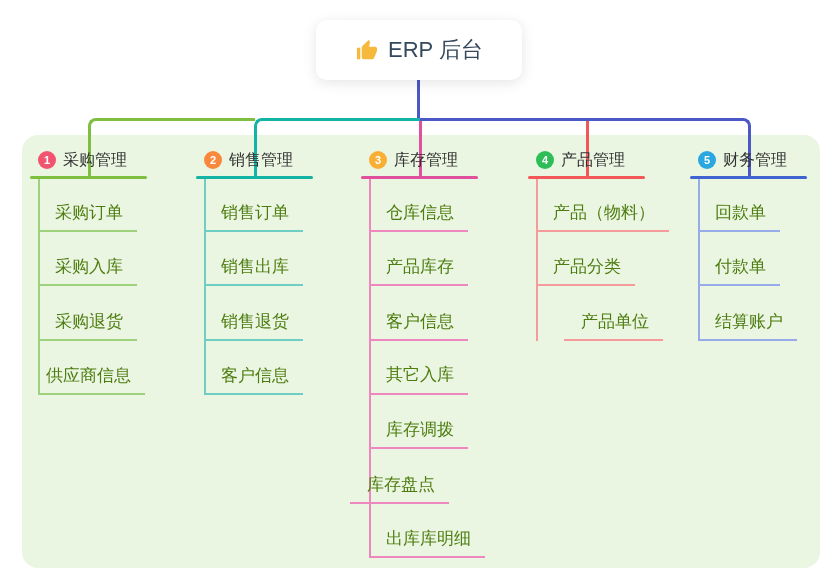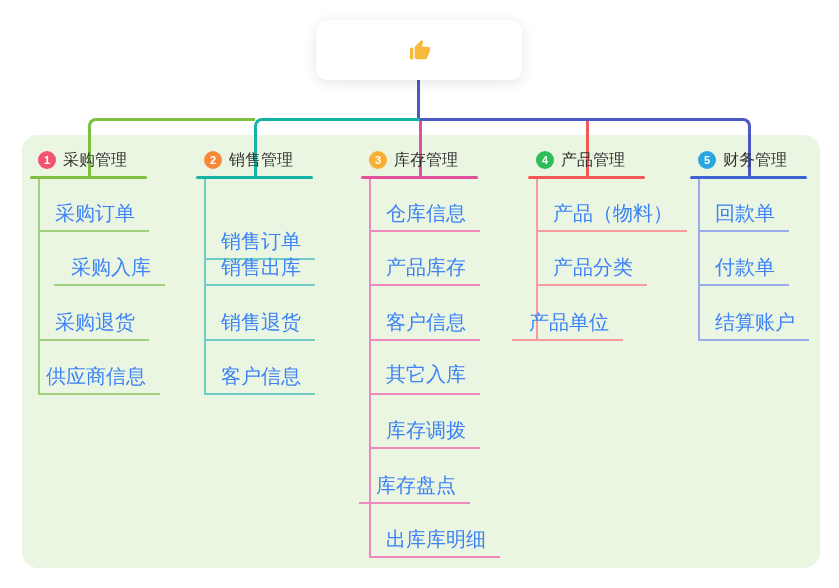--- a/index.html
+++ b/index.html
@@ -26,21 +26,21 @@
     position:absolute;display:flex;align-items:center;gap:7px;height:22px;
     font-size:16px;color:#333333;white-space:nowrap;
   }
   .badge{
     width:18px;height:18px;border-radius:50%;color:#ffffff;
     font-size:11px;font-weight:bold;display:flex;align-items:center;
     justify-content:center;flex:0 0 auto;
   }
   .trunk{position:absolute;width:2px;}
   .child-node{
-    position:absolute;white-space:nowrap;font-size:20px;color:#3b82f6;
+    position:absolute;white-space:nowrap;font-size:17px;color:#4d7c0f;
     line-height:20px;padding:0 14px 7px 17px;border-bottom:2px solid;
   }
 </style>
 </head>
 <body>
 
 <div id="stage">
   <div id="panel" style="background: rgb(234, 246, 226);"></div>
 
   <div id="connectors">
@@ -49,65 +49,66 @@
       <div class="elbow" style="left: 254px; top: 118px; width: 166px; height: 59px; border-top: 3px solid rgb(19, 179, 165); border-left: 3px solid rgb(19, 179, 165); border-top-left-radius: 8px;"></div>
       <div class="elbow" style="left: 420px; top: 118px; width: 331px; height: 59px; border-top: 3px solid rgb(75, 88, 197); border-right: 3px solid rgb(75, 88, 197); border-top-right-radius: 8px;"></div>
       <div class="line" style="left: 419px; top: 121px; width: 3px; height: 56px; background: rgb(224, 81, 157);"></div>
       <div class="line" style="left: 586px; top: 121px; width: 3px; height: 56px; background: rgb(242, 88, 88);"></div>
     </div>
 
   <div id="root-node">
     <svg width="23" height="23" viewBox="0 0 24 24" aria-hidden="true">
       <path id="thumb-path" d="M2 21h3.5V9H2v12zm21-11c0-1.1-.9-2-2-2h-6.31l.95-4.57.03-.32c0-.41-.17-.79-.44-1.06L14.17 1 7.59 7.59C7.22 7.95 7 8.45 7 9v10c0 1.1.9 2 2 2h9c.83 0 1.54-.5 1.84-1.22l3.02-7.05c.09-.23.14-.47.14-.73v-2z" fill="#f6b93b"></path>
     </svg>
+    <span>ERP 后台</span>
   </div>
 
   <div id="branches">
       <div class="branch-header" style="left: 38px; top: 149px;">
         <div class="badge" style="background: rgb(242, 83, 111);">1</div>
         <div>采购管理</div>
       </div>
       <div class="branch-underline" style="left: 30px; top: 176px; width: 117px; background: rgb(127, 191, 63);"></div>
       <div class="trunk" style="left: 38px; top: 179px; height: 216px; background: rgb(159, 208, 123);"></div>
       <div class="child-node" style="left: 38px; top: 203px; border-bottom-color: rgb(159, 208, 123);">采购订单</div>
-      <div class="child-node" style="left: 54px; top: 257px; border-bottom-color: rgb(159, 208, 123); text-align: right;">采购入库</div>
+      <div class="child-node" style="left: 38px; top: 257px; border-bottom-color: rgb(159, 208, 123); text-align: right;">采购入库</div>
       <div class="child-node" style="left: 38px; top: 312px; border-bottom-color: rgb(159, 208, 123);">采购退货</div>
       <div class="child-node" style="left: 38px; top: 366px; border-bottom-color: rgb(159, 208, 123); padding-left: 8px;">供应商信息</div>
       <div class="branch-header" style="left: 204px; top: 149px;">
         <div class="badge" style="background: rgb(248, 137, 60);">2</div>
         <div>销售管理</div>
       </div>
       <div class="branch-underline" style="left: 196px; top: 176px; width: 117px; background: rgb(19, 179, 165);"></div>
       <div class="trunk" style="left: 204px; top: 179px; height: 216px; background: rgb(111, 206, 196);"></div>
-      <div class="child-node" style="left: 204px; top: 203px; border-bottom-color: rgb(111, 206, 196); margin-top: 28px;">销售订单</div>
+      <div class="child-node" style="left: 204px; top: 203px; border-bottom-color: rgb(111, 206, 196);">销售订单</div>
       <div class="child-node" style="left: 204px; top: 257px; border-bottom-color: rgb(111, 206, 196);">销售出库</div>
       <div class="child-node" style="left: 204px; top: 312px; border-bottom-color: rgb(111, 206, 196);">销售退货</div>
       <div class="child-node" style="left: 204px; top: 366px; border-bottom-color: rgb(111, 206, 196);">客户信息</div>
       <div class="branch-header" style="left: 369px; top: 149px;">
         <div class="badge" style="background: rgb(249, 174, 52);">3</div>
         <div>库存管理</div>
       </div>
       <div class="branch-underline" style="left: 361px; top: 176px; width: 117px; background: rgb(224, 81, 157);"></div>
       <div class="trunk" style="left: 369px; top: 179px; height: 379px; background: rgb(239, 135, 191);"></div>
       <div class="child-node" style="left: 369px; top: 203px; border-bottom-color: rgb(239, 135, 191);">仓库信息</div>
       <div class="child-node" style="left: 369px; top: 257px; border-bottom-color: rgb(239, 135, 191);">产品库存</div>
       <div class="child-node" style="left: 369px; top: 312px; border-bottom-color: rgb(239, 135, 191);">客户信息</div>
       <div class="child-node" style="left: 369px; top: 366px; border-bottom-color: rgb(239, 135, 191); font-family: Liberation Mono, monospace;">其它入库</div>
       <div class="child-node" style="left: 369px; top: 420px; border-bottom-color: rgb(239, 135, 191);">库存调拨</div>
-      <div class="child-node" style="left: 359px; top: 475px; border-bottom-color: rgb(239, 135, 191);">库存盘点</div>
+      <div class="child-node" style="left: 350px; top: 475px; border-bottom-color: rgb(239, 135, 191);">库存盘点</div>
       <div class="child-node" style="left: 369px; top: 529px; border-bottom-color: rgb(239, 135, 191);">出库库明细</div>
       <div class="branch-header" style="left: 536px; top: 149px;">
         <div class="badge" style="background: rgb(46, 189, 87);">4</div>
         <div>产品管理</div>
       </div>
       <div class="branch-underline" style="left: 528px; top: 176px; width: 117px; background: rgb(242, 88, 88);"></div>
       <div class="trunk" style="left: 536px; top: 179px; height: 162px; background: rgb(245, 155, 155);"></div>
       <div class="child-node" style="left: 536px; top: 203px; border-bottom-color: rgb(245, 155, 155);">产品（物料）</div>
       <div class="child-node" style="left: 536px; top: 257px; border-bottom-color: rgb(245, 155, 155);">产品分类</div>
-      <div class="child-node" style="left: 512px; top: 312px; border-bottom-color: rgb(245, 155, 155);">产品单位</div>
+      <div class="child-node" style="left: 564px; top: 312px; border-bottom-color: rgb(245, 155, 155);">产品单位</div>
       <div class="branch-header" style="left: 698px; top: 149px;">
         <div class="badge" style="background: rgb(42, 167, 225);">5</div>
         <div>财务管理</div>
       </div>
       <div class="branch-underline" style="left: 690px; top: 176px; width: 117px; background: rgb(63, 99, 209);"></div>
       <div class="trunk" style="left: 698px; top: 179px; height: 162px; background: rgb(151, 171, 233);"></div>
       <div class="child-node" style="left: 698px; top: 203px; border-bottom-color: rgb(151, 171, 233);">回款单</div>
       <div class="child-node" style="left: 698px; top: 257px; border-bottom-color: rgb(151, 171, 233);">付款单</div>
       <div class="child-node" style="left: 698px; top: 312px; border-bottom-color: rgb(151, 171, 233);">结算账户</div>
     </div>

